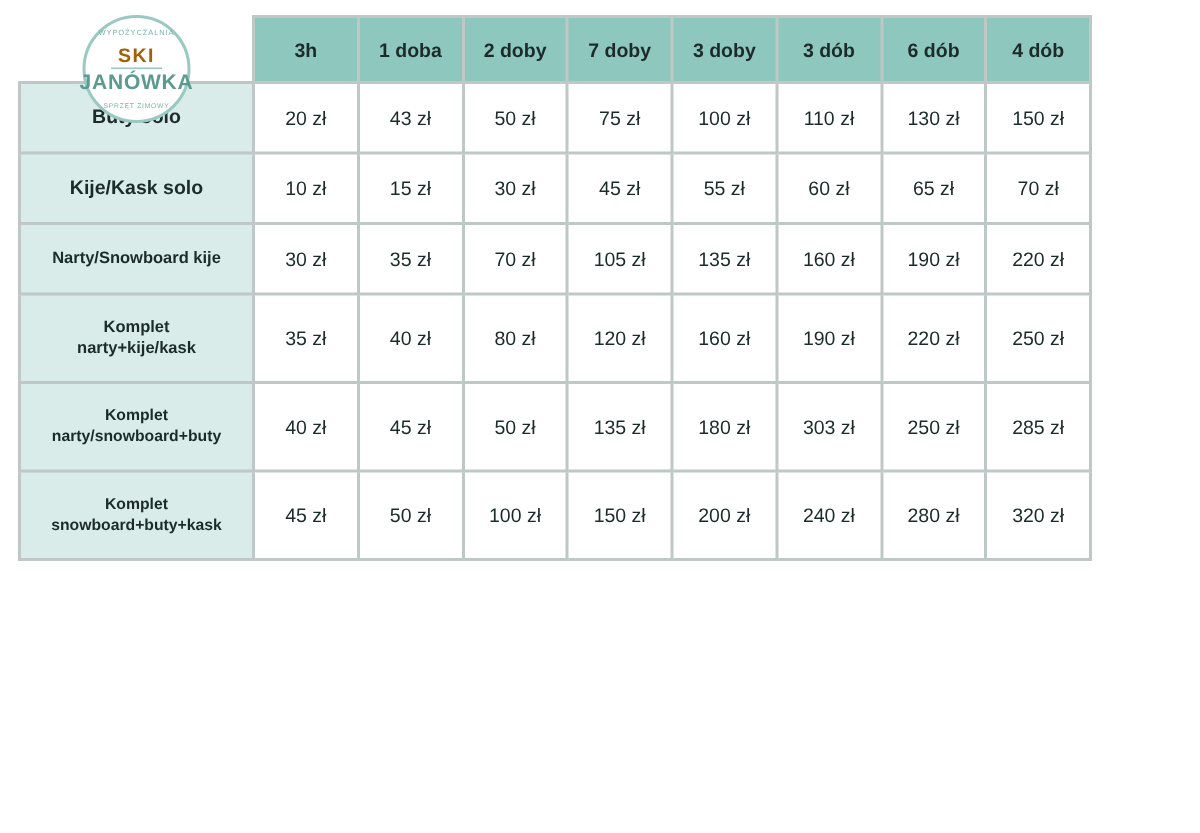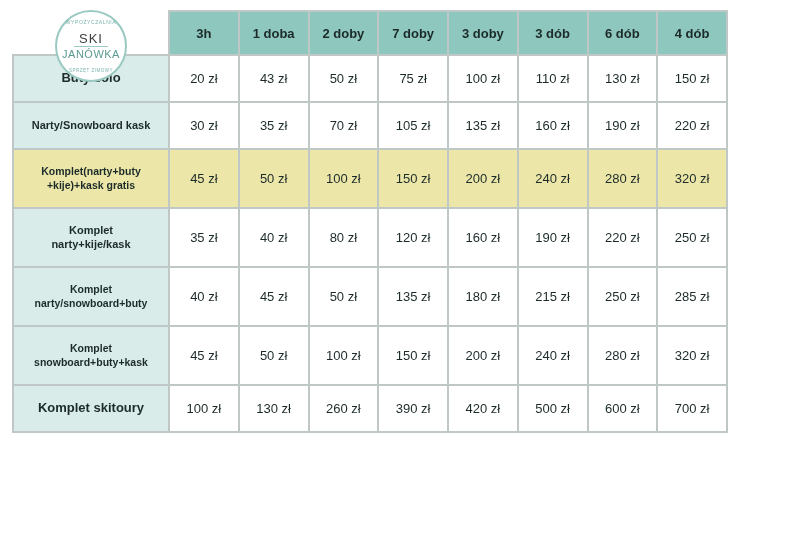--- a/index.html
+++ b/index.html
@@ -49,28 +49,28 @@
     bottom: 7px;
     left: 0;
     width: 100%;
     text-align: center;
     font-size: 4.5px;
     letter-spacing: 0.5px;
     color: #7bb3ab;
   }
   .logo .brand-main {
     font-size: 13px;
-    font-weight: normal;
-    color: #404040;
+    font-weight: bold;
+    color: #a16207;
     line-height: 1.05;
     letter-spacing: 1px;
   }
   .logo .brand-sub {
-    font-size: 11px;
-    font-weight: normal;
+    font-size: 14px;
+    font-weight: bold;
     color: #5c9a91;
     letter-spacing: 0.5px;
     line-height: 1.1;
   }
   .logo .sep {
     width: 34px;
     height: 1px;
     background: #9ac9c2;
     margin: 1px 0;
   }
@@ -148,41 +148,40 @@
           <td>20 zł</td>
           <td>43 zł</td>
           <td>50 zł</td>
           <td>75 zł</td>
           <td>100 zł</td>
           <td>110 zł</td>
           <td>130 zł</td>
           <td>150 zł</td>
         </tr>
         <tr class="r-normal">
-          <td class="row-label small" style="white-space: pre-line;">Narty/Snowboard kask</td>
+          <td class="row-label" style="white-space: pre-line;">Kije/Kask solo</td>
+          <td>10 zł</td>
+          <td>15 zł</td>
+          <td>30 zł</td>
+          <td>45 zł</td>
+          <td>55 zł</td>
+          <td>60 zł</td>
+          <td>65 zł</td>
+          <td>70 zł</td>
+        </tr>
+        <tr class="r-normal">
+          <td class="row-label small" style="white-space: pre-line;">Narty/Snowboard kije</td>
           <td>30 zł</td>
           <td>35 zł</td>
           <td>70 zł</td>
           <td>105 zł</td>
           <td>135 zł</td>
           <td>160 zł</td>
           <td>190 zł</td>
           <td>220 zł</td>
-        </tr>
-        <tr class="r-tall hl">
-          <td class="row-label tiny" style="white-space: pre-line;">Komplet(narty+buty
-+kije)+kask gratis</td>
-          <td>45 zł</td>
-          <td>50 zł</td>
-          <td>100 zł</td>
-          <td>150 zł</td>
-          <td>200 zł</td>
-          <td>240 zł</td>
-          <td>280 zł</td>
-          <td>320 zł</td>
         </tr>
         <tr class="r-tall">
           <td class="row-label small" style="white-space: pre-line;">Komplet
 narty+kije/kask</td>
           <td>35 zł</td>
           <td>40 zł</td>
           <td>80 zł</td>
           <td>120 zł</td>
           <td>160 zł</td>
           <td>190 zł</td>
@@ -190,47 +189,36 @@
           <td>250 zł</td>
         </tr>
         <tr class="r-tall">
           <td class="row-label tiny" style="white-space: pre-line;">Komplet
 narty/snowboard+buty</td>
           <td>40 zł</td>
           <td>45 zł</td>
           <td>50 zł</td>
           <td>135 zł</td>
           <td>180 zł</td>
-          <td>215 zł</td>
+          <td>303 zł</td>
           <td>250 zł</td>
           <td>285 zł</td>
         </tr>
         <tr class="r-tall">
           <td class="row-label tiny" style="white-space: pre-line;">Komplet
 snowboard+buty+kask</td>
           <td>45 zł</td>
           <td>50 zł</td>
           <td>100 zł</td>
           <td>150 zł</td>
           <td>200 zł</td>
           <td>240 zł</td>
           <td>280 zł</td>
           <td>320 zł</td>
         </tr>
-        <tr class="r-normal">
-          <td class="row-label" style="white-space: pre-line;">Komplet skitoury</td>
-          <td>100 zł</td>
-          <td>130 zł</td>
-          <td>260 zł</td>
-          <td>390 zł</td>
-          <td>420 zł</td>
-          <td>500 zł</td>
-          <td>600 zł</td>
-          <td>700 zł</td>
-        </tr>
       </tbody>
   </table>
 
   <div class="logo">
     <div class="ring-top">WYPOŻYCZALNIA</div>
     <div class="brand-main">SKI</div>
     <div class="sep"></div>
     <div class="brand-sub">JANÓWKA</div>
     <div class="ring-bottom">SPRZĘT ZIMOWY</div>
   </div>

